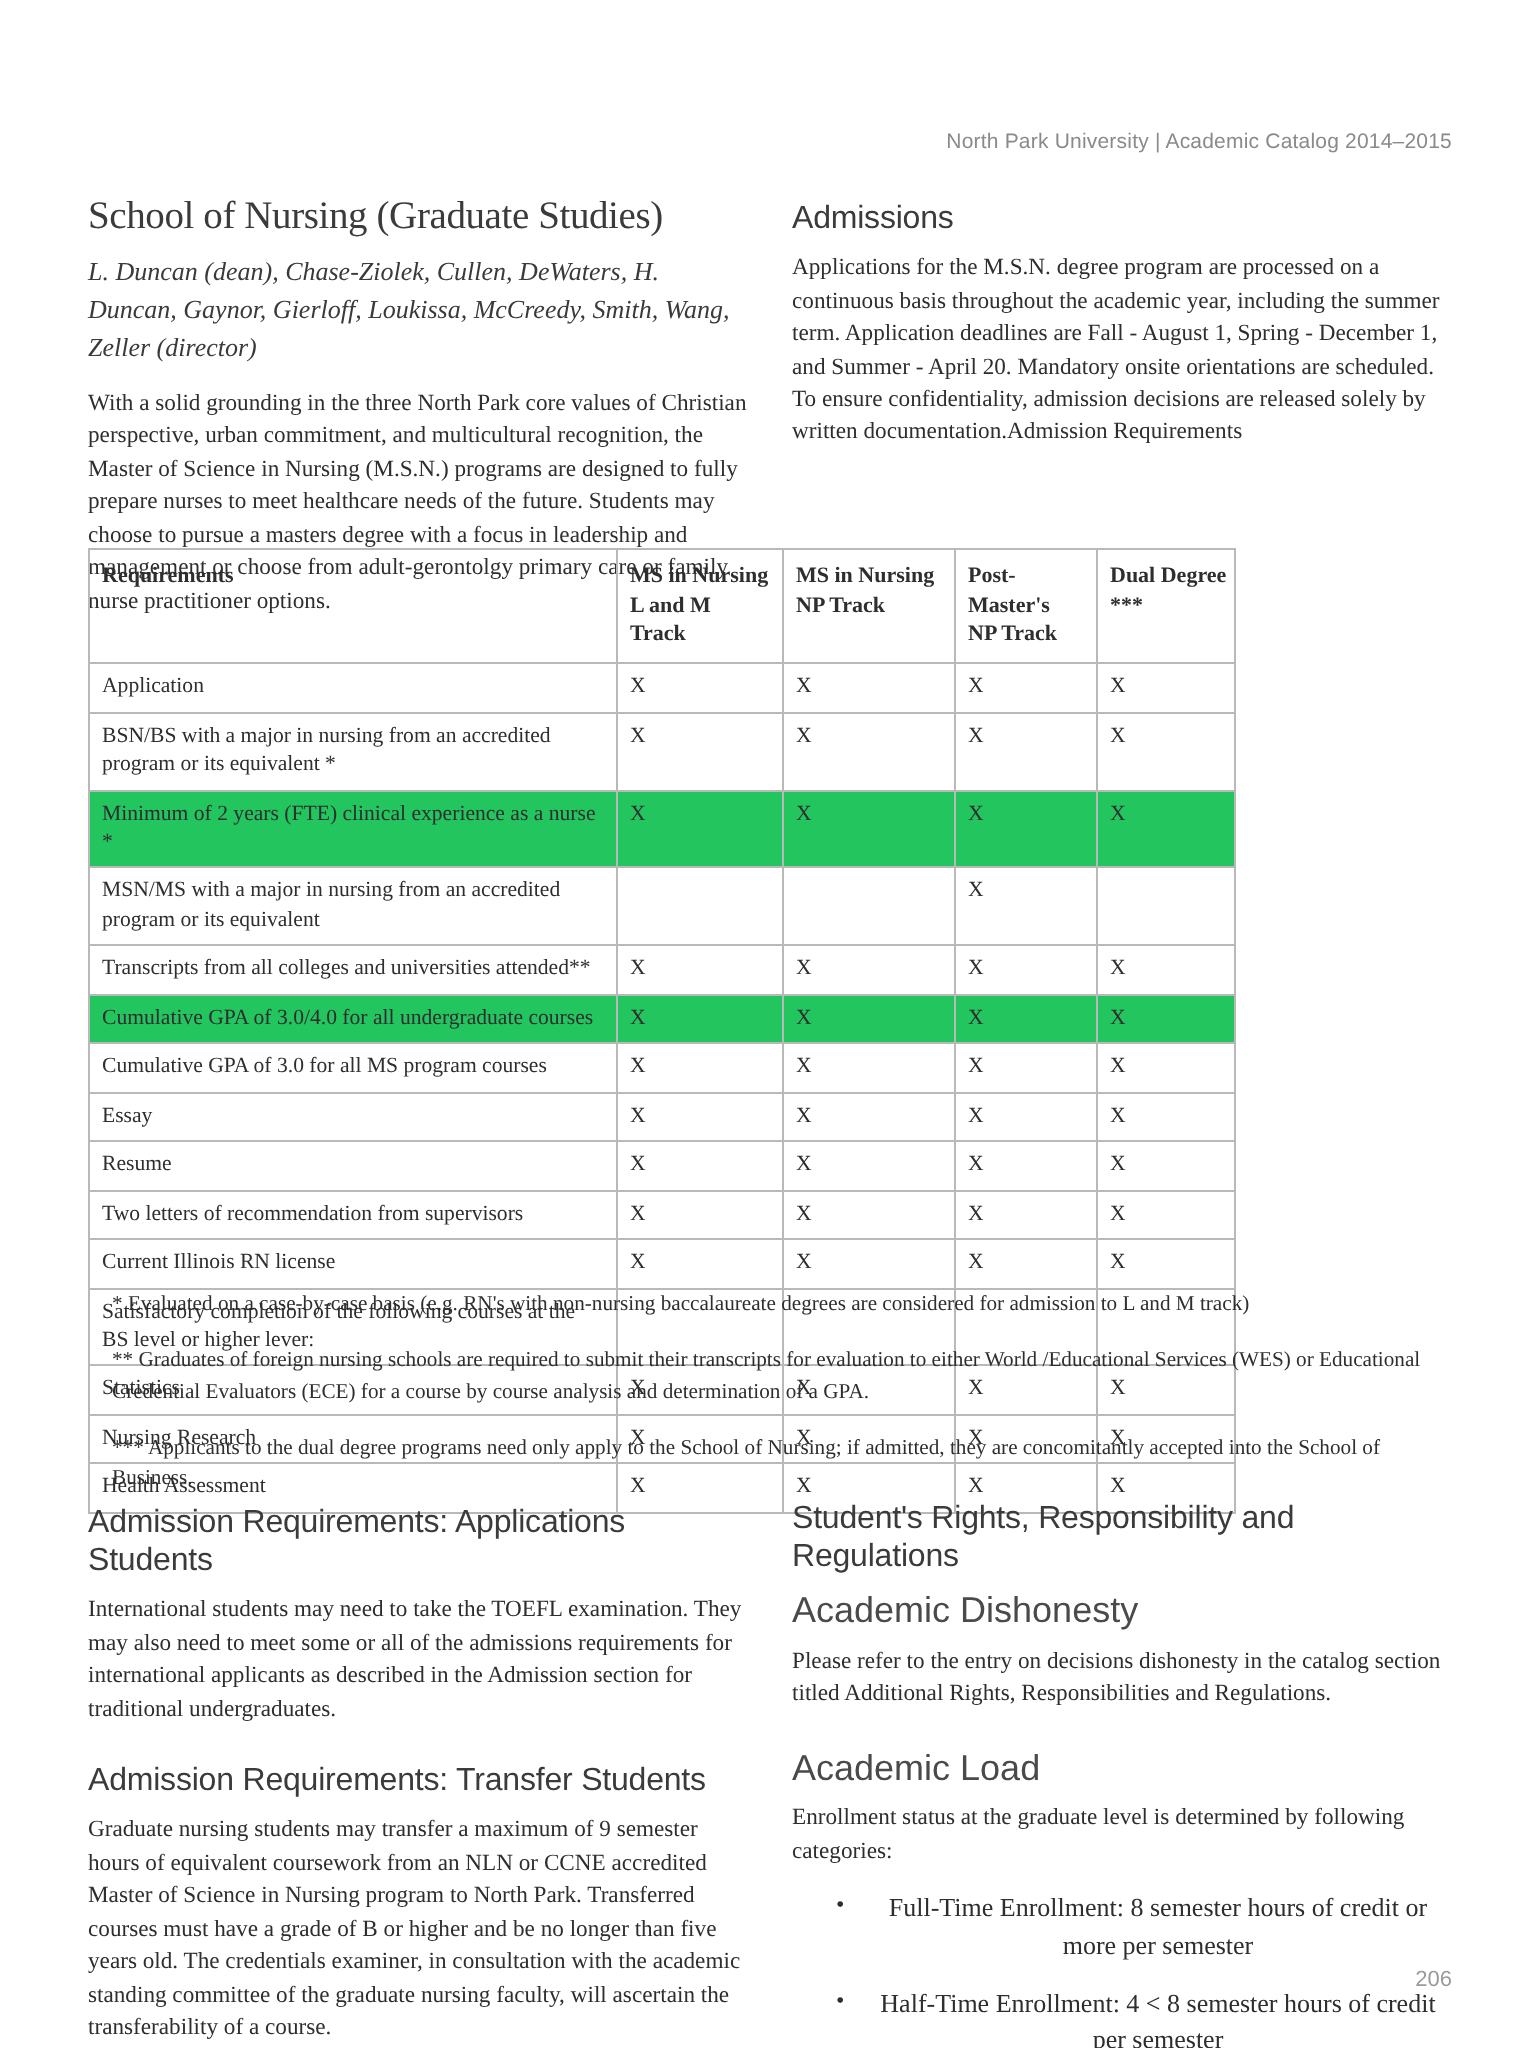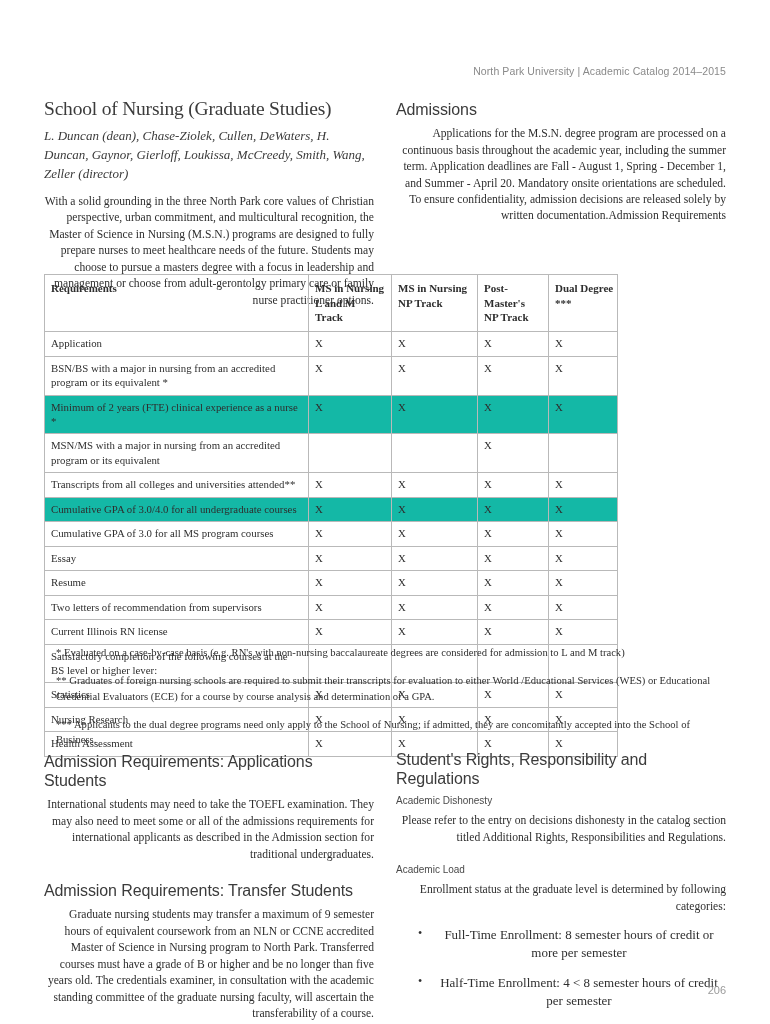--- a/index.html
+++ b/index.html
@@ -62,38 +62,37 @@
     font-weight: normal;
     font-size: 16px;
     color: #3b3b3b;
     margin: 0 0 7px 0;
     letter-spacing: -0.1px;
     line-height: 1.2;
   }
   h3.sub-title {
     font-family: "Liberation Sans", sans-serif;
     font-weight: normal;
-    font-size: 10px;
+    font-size: 18px;
     color: #4a4a4a;
     margin: 0 0 6px 0;
     line-height: 1.2;
   }
   .faculty {
     font-style: italic;
     font-size: 13px;
     line-height: 1.45;
     color: #3a3a3a;
     margin: 0 0 10px 0;
   }
   p.body {
     font-size: 11.6px;
     line-height: 1.42;
     margin: 0 0 11px 0;
     color: #2e2e2e;
-    text-align: right;
   }
   p.body:last-child { margin-bottom: 0; }
 
   .blk { margin-bottom: 18px; }
   .blk:last-child { margin-bottom: 0; }
 
   ul.bullets {
     margin: 6px 0 0 0;
     padding-left: 22px;
     list-style: none;
@@ -143,21 +142,21 @@
   table.req th {
     font-weight: bold;
     font-size: 11px;
     padding-top: 6px;
     padding-bottom: 6px;
   }
   table.req th.nowrapcell {
     white-space: nowrap;
     margin-left: 36px;
   }
-  table.req tr.alt td { background: #14b8a6; }
+  table.req tr.alt td { background: #22c55e; }
   col.c0 { width: 264px; }
   col.c1 { width: 83px; }
   col.c2 { width: 86px; }
   col.c3 { width: 71px; }
   col.c4 { width: 69px; }
   .mark { font-size: 11px; }
 
   
   .footnotes {
     position: absolute;

